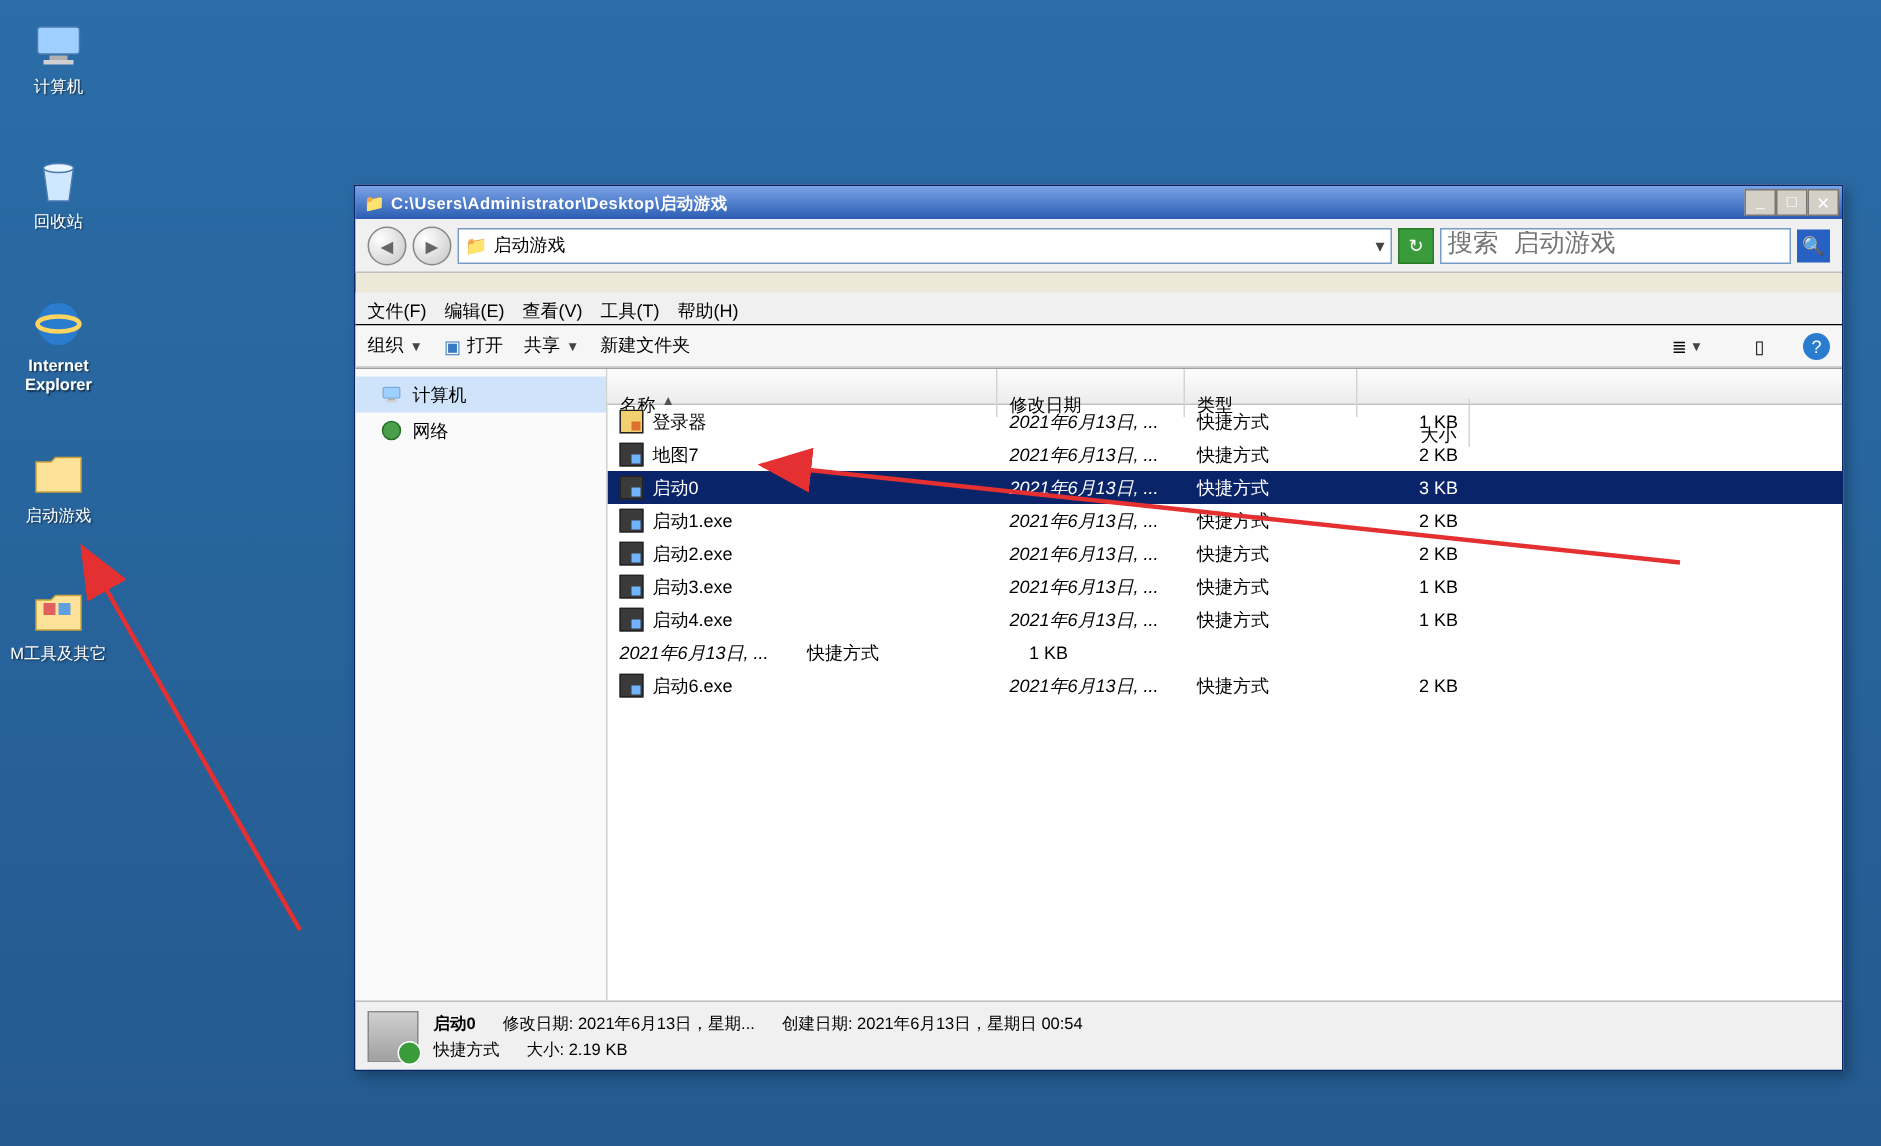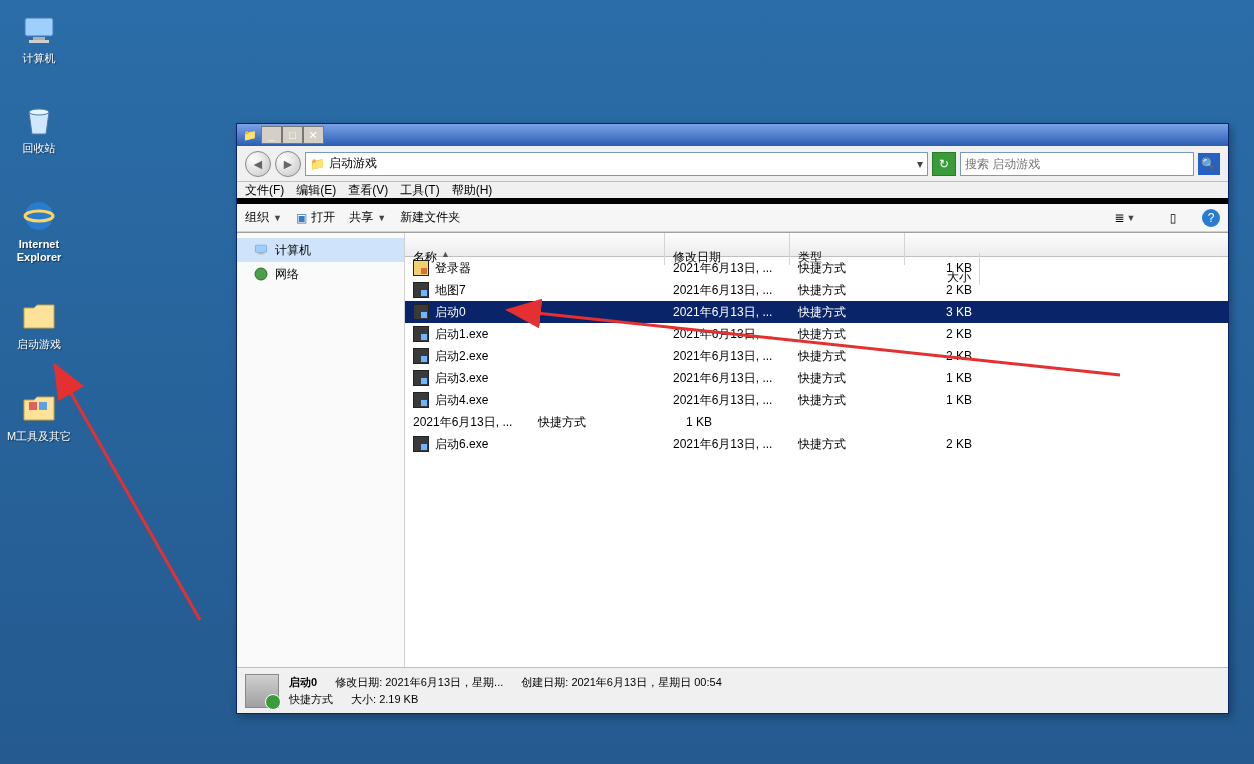--- a/index.html
+++ b/index.html
@@ -56,31 +56,31 @@
 .refresh-btn {
   width: 24px; height: 24px; background: #3a9b3a; color: #fff;
   display: flex; align-items: center; justify-content: center;
   border: 1px solid #2a7a2a;
 }
 .search {
   width: 234px; height: 24px; background: #fff; border: 1px solid #7a9ac6;
   display: flex; align-items: center; padding: 0 4px;
 }
 .search input {
-  border: none; outline: none; flex: 1; font-size: 12px; color: #000000;
-  font-family: Liberation Sans, sans-serif; background: transparent;
+  border: none; outline: none; flex: 1; font-size: 17px; color: #000000;
+  font-family: Liberation Mono, monospace; background: transparent;
 }
 .search-go {
   width: 22px; height: 22px; background: #2761c4; color: #fff;
   display: flex; align-items: center; justify-content: center;
 }
 
 .menubar {
-  height: 22px; display: flex; align-items: center; gap: 12px;
-  padding: 0 8px; background: #f0f0f0; border-bottom: 6px solid #000000;
+  height: 22px; display: flex; align-items: flex-end; gap: 12px;
+  padding: 0 8px; background: #f0f0f0; border-bottom: 1px solid #000000; margin-top: 13px;
 }
 .menubar span { cursor: pointer; }
 .toolbar {
   height: 28px; display: flex; align-items: center; gap: 14px;
   padding: 0 8px; background: #f6f6f6; border-bottom: 1px solid #d0d0d0;
 }
 .toolbar .left { display: flex; align-items: center; gap: 14px; }
 .toolbar .right { margin-left: auto; display: flex; align-items: center; gap: 10px; }
 .toolbar .btn { display: flex; align-items: center; gap: 4px; cursor: pointer; }
 .caret { font-size: 9px; color: #444; }
@@ -120,21 +120,21 @@
 .col-type { width: 115px; }
 .col-size { width: 75px; justify-content: flex-end; margin-top: 20px; }
 .sort-arrow { font-size: 9px; margin-left: 4px; color: #555; }
 .rows { flex: 1; overflow: auto; }
 .row {
   height: 22px; display: flex; align-items: center; cursor: pointer;
 }
 .row.selected { background: #0a246a; color: #fff; }
 .row .c { padding: 0 8px; overflow: hidden; white-space: nowrap; }
 .row .c-name { width: 260px; display: flex; align-items: center; gap: 6px; }
-.row .c-date { width: 125px; }
+.row .c-date { width: 125px; font-style: italic; }
 .row .c-type { width: 115px; }
 .row .c-size { width: 75px; text-align: right; }
 .file-icon {
   width: 16px; height: 16px; background: #3a3a3a; border: 1px solid #222;
   display: inline-block; position: relative;
 }
 .file-icon::after {
   content: ""; position: absolute; right: 1px; bottom: 1px; width: 6px; height: 6px;
   background: #6fb4ff;
 }
@@ -198,20 +198,21 @@
           <rect x="10" y="14" width="8" height="8" fill="#e06060"></rect>
           <rect x="20" y="14" width="8" height="8" fill="#60a0e0"></rect>
         </svg></div>
       <span>M工具及其它</span>
     </div>
   </div>
 
 <div class="window">
   <div class="titlebar">
     <span class="folder-glyph">📁</span>
+    <span class="title">C:\Users\Administrator\Desktop\启动游戏</span>
     <div class="win-btns">
       <div class="win-btn">_</div>
       <div class="win-btn">□</div>
       <div class="win-btn">✕</div>
     </div>
   </div>
 
   <div class="navrow">
     <div class="nav-btn">◄</div>
     <div class="nav-btn">►</div>

